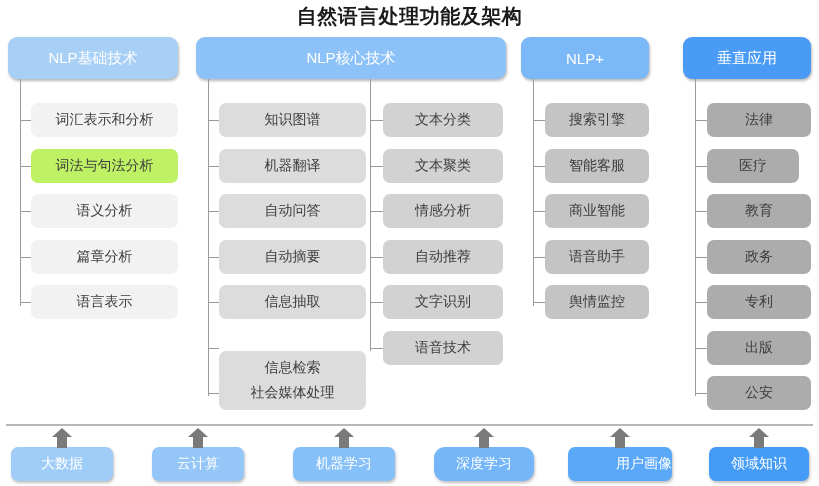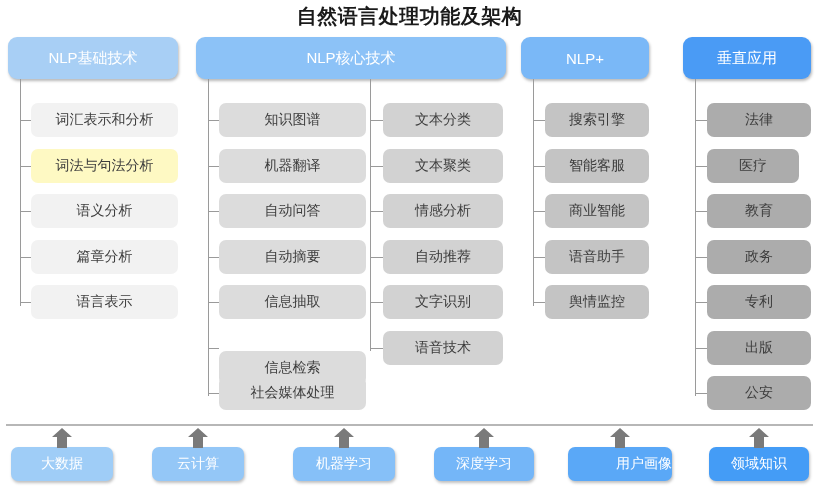--- a/index.html
+++ b/index.html
@@ -91,21 +91,21 @@
   <div class="vline" style="left:533px;top:79px;height:227px;"></div>
 
   <div class="vline" style="left:695px;top:79px;height:317px;"></div>
 
   <div class="baseline"></div>
 
   <div id="items-col1">
       <div class="abox item" style="left: 31px; top: 103px; width: 147px; background: rgb(242, 242, 242);">
         <span>词汇表示和分析</span>
       </div>
-      <div class="abox item" style="left: 31px; top: 148.5px; width: 147px; background: #fef9c3;">
+      <div class="abox item" style="left: 31px; top: 148.5px; width: 147px; background: #bef264;">
         <span>词法与句法分析</span>
       </div>
       <div class="abox item" style="left: 31px; top: 194px; width: 147px; background: rgb(242, 242, 242);">
         <span>语义分析</span>
       </div>
       <div class="abox item" style="left: 31px; top: 239.5px; width: 147px; background: rgb(242, 242, 242);">
         <span>篇章分析</span>
       </div>
       <div class="abox item" style="left: 31px; top: 285px; width: 147px; background: rgb(242, 242, 242);">
         <span>语言表示</span>
@@ -229,21 +229,21 @@
   <div id="foundation-row">
       <div class="abox found" style="left: 11px; top: 447px; width: 102px; background: rgb(159, 205, 247);">
         <span>大数据</span>
       </div>
       <div class="abox found" style="left: 152px; top: 447px; width: 92px; background: rgb(148, 199, 247);">
         <span>云计算</span>
       </div>
       <div class="abox found" style="left: 293px; top: 447px; width: 102px; background: rgb(134, 192, 248); text-align: right;">
         <span>机器学习</span>
       </div>
-      <div class="abox found" style="left: 434px; top: 447px; width: 100px; background: rgb(116, 182, 248);">
+      <div class="abox found" style="left: 434px; top: 447px; width: 100px; background: rgb(116, 182, 248); border-radius: 11px;">
         <span>深度学习</span>
       </div>
       <div class="abox found" style="left: 568px; top: 447px; width: 104px; background: rgb(90, 168, 247); justify-content: flex-end;">
         <span>用户画像</span>
       </div>
       <div class="abox found" style="left: 709px; top: 447px; width: 100px; background: rgb(68, 156, 246);">
         <span>领域知识</span>
       </div>
     </div>
   <div id="arrow-row">

